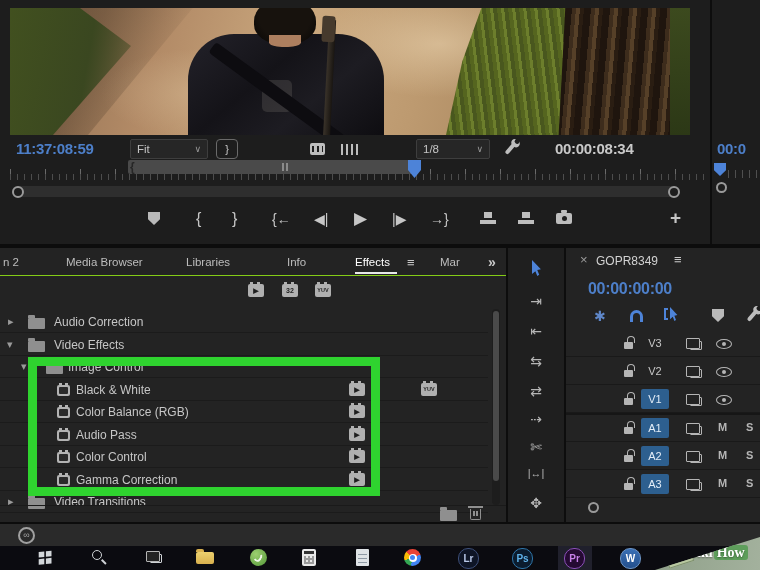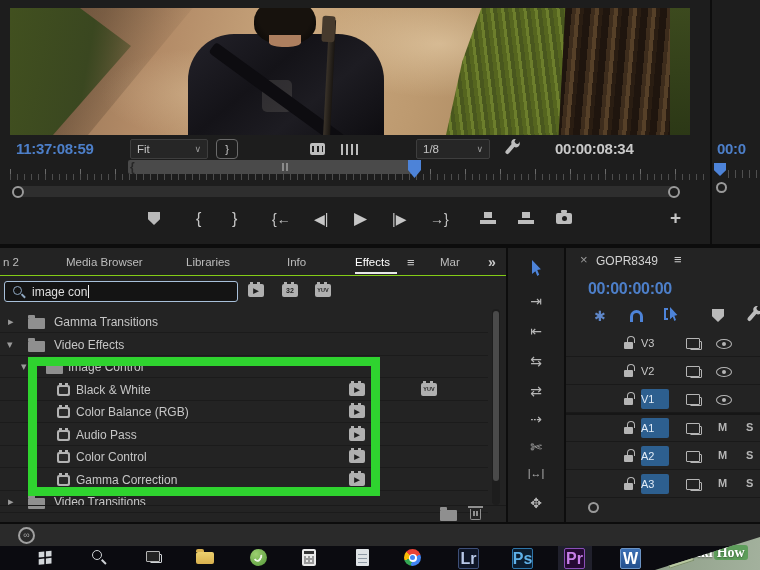--- a/index.html
+++ b/index.html
@@ -81,27 +81,27 @@
           border-bottom:1px solid rgba(0,0,0,0.22); }
   .trow .tri { position:absolute; top:4px; font-size:11px; color:#9a9a9a; }
   .trow .tlabel { position:absolute; top:4px; font-size:12px; color:#c6c6c6; white-space:nowrap; }
   .trow .folder-ic { top:7px; }
   .trow .fx-ic { top:6px; }
   .trow .badge { top:4px; }
 
   
   .track-row { position:absolute; left:0; width:194px; height:27px; border-bottom:1px solid #191919; }
   .tlab { position:absolute; left:75px; top:3px; width:28px; height:20px; border-radius:2px;
-          font-size:11px; text-align:left; line-height:20px; color:#c8c8c8; }
+          font-size:11px; text-align:center; line-height:20px; color:#c8c8c8; }
   .tlab.sel { background:#2d5f8f; color:#e2ecf7; }
   .ms { position:absolute; top:6px; font-size:11px; color:#b5b5b5; font-weight:bold; }
 
   
-  .tile { position:absolute; width:21px; height:21px; border-radius:2px; font-weight:bold;
-          font-size:16px; display:flex; align-items:center; justify-content:center; top:2px; }
+  .tile { position:absolute; width:21px; height:21px; border-radius:10px; font-weight:bold;
+          font-size:10px; display:flex; align-items:center; justify-content:center; top:2px; }
 
   .toolglyph { position:absolute; left:0; width:56px; text-align:center; color:#b5b5b5;
                font-size:14px; line-height:1; }
 </style>
 </head>
 <body>
 
 <div id="root">
 
   <div class="abs" style="left:0;top:0;width:760px;height:246px;background:#1d1d1d;">
@@ -223,34 +223,28 @@
       <span class="abs" style="left:66px;top:8px;color:#bdbdbd;">Media Browser</span>
       <span class="abs" style="left:186px;top:8px;color:#bdbdbd;">Libraries</span>
       <span class="abs" style="left:287px;top:8px;color:#bdbdbd;">Info</span>
       <span class="abs" style="left:355px;top:8px;color:#ffffff;">Effects</span>
       <div class="abs" style="left:355px;top:24px;width:42px;height:2px;background:#e8e8e8;"></div>
       <span class="abs" style="left:407px;top:7px;color:#c8c8c8;font-size:13px;">≡</span>
       <span class="abs" style="left:440px;top:8px;color:#bdbdbd;">Mar</span>
       <span class="abs" style="left:488px;top:6px;color:#c8c8c8;font-size:14px;font-weight:bold;">»</span>
     </div>
 
-    <div class="abs" style="left:4px;top:33px;width:234px;height:21px;background:#141414;border:1.5px solid #a8c0da;border-radius:3px;">
-      <span class="mag" style="left:8px;top:4px;"></span>
-      <span class="abs" style="left:27px;top:3px;font-size:12px;color:#dedede;">image con</span>
-      <span class="abs" style="left:83px;top:3px;width:1px;height:13px;background:#efefef;"></span>
-      <span class="abs" style="left:219px;top:1px;font-size:14px;color:#cccccc;"></span>
-    </div>
     <div class="badge" style="left:248px;top:36px;"><span>▶</span></div>
     <div class="badge" style="left:282px;top:36px;"><span>32</span></div>
     <div class="badge yuv" style="left:315px;top:36px;"><span>YUV</span></div>
 
     <div class="trow" style="top:63px;">
       <span class="tri" style="left:8px">▸</span>
       <span class="folder-ic" style="left:28px"></span>
-      <span class="tlabel" style="left:54px">Gamma Transitions</span>
+      <span class="tlabel" style="left:54px">Audio Correction</span>
     </div>
     <div class="trow" style="top:86px;">
       <span class="tri" style="left:7px">▾</span>
       <span class="folder-ic" style="left:28px"></span>
       <span class="tlabel" style="left:54px">Video Effects</span>
     </div>
     <div class="trow" style="top:108px;">
       <span class="tri" style="left:21px">▾</span>
       <span class="folder-ic" style="left:46px"></span>
       <span class="tlabel" style="left:68px">Image Control</span>

